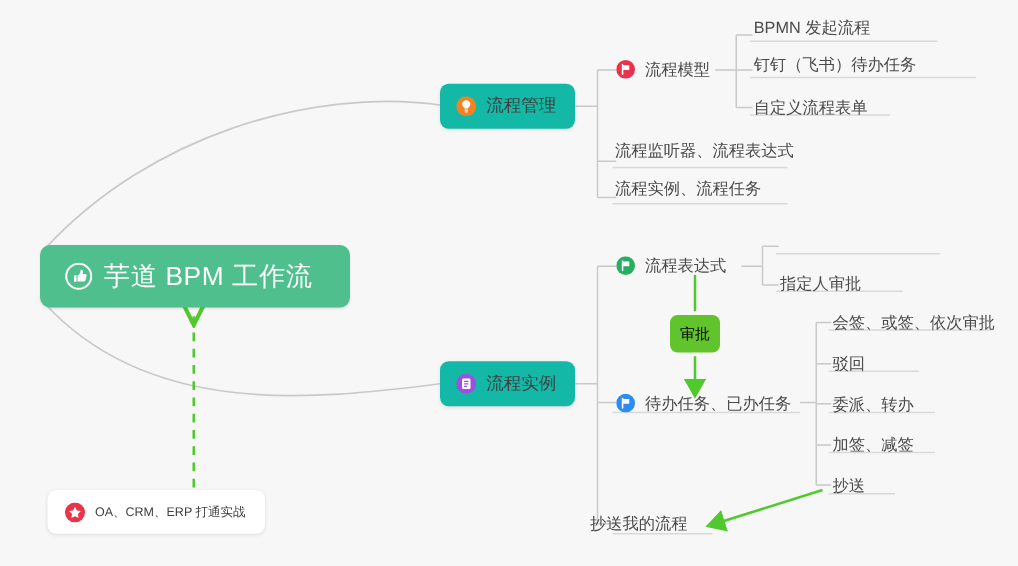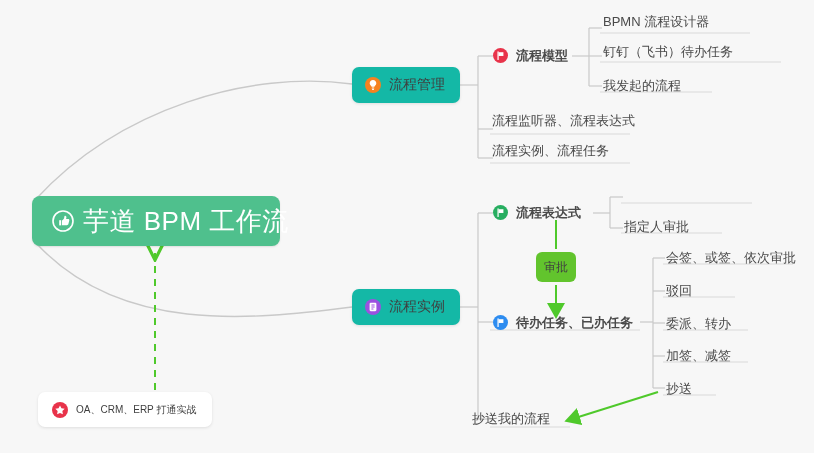--- a/index.html
+++ b/index.html
@@ -28,21 +28,21 @@
     width: 248px; height: 50px;
     background: #4fc08d;
     border-radius: 8px;
     display: flex;
     align-items: center;
     padding-left: 20px;
     box-shadow: 0 1px 2px rgba(0,0,0,0.10);
   }
   .root-label {
     color: #ffffff;
-    font-size: 26px;
+    font-size: 21px;
     letter-spacing: 0.5px;
     margin-left: 9px;
     white-space: nowrap;
   }
 
   
   .l1-node {
     position: absolute;
     background: #14b8a6;
     border-radius: 7px;
@@ -78,35 +78,35 @@
 
   
   .leaf {
     position: absolute;
     font-size: 13px;
     color: #4a4a4a;
     white-space: nowrap;
     line-height: 1;
   }
   .leaf.with-icon { display: flex; align-items: center; }
-  .leaf.with-icon .leaf-text { margin-left: 8px; font-weight: bold; }
+  .leaf.with-icon .leaf-text { margin-left: 8px; }
 
   
   .icon { display: inline-block; flex: 0 0 auto; line-height: 0; }
 
   
   .tag-box {
     position: absolute;
     left: 536px; top: 252px;
     width: 40px; height: 30px;
     background: #62c42d;
     border-radius: 6px;
     display: flex; align-items: center; justify-content: center;
   }
-  .tag-box span { color: #404040; font-size: 12px; }
+  .tag-box span { color: #000000; font-size: 12px; }
 </style>
 </head>
 <body>
 
 <div id="canvas">
 
   <svg id="links" viewBox="0 0 814 453" width="814" height="453">
 
     <path d="M 36 199 C 120 108, 250 70, 352 84" fill="none" stroke="#c9c9c9" stroke-width="1.4"></path>
 
@@ -208,27 +208,27 @@
       <svg width="15" height="15" viewBox="0 0 16 16">
         <circle cx="8" cy="8" r="8" fill="#e8334a"></circle>
         <path d="M5.4 4 v8.2" stroke="#ffffff" stroke-width="1.3" stroke-linecap="round" fill="none"></path>
         <path d="M5.9 4.5 h5.2 v4 H5.9 z" fill="#ffffff"></path>
       </svg>
     </span>
     <span class="leaf-text">流程模型</span>
   </div>
 
   <div class="leaf" style="left:603px; top:15px;">
-    <span>BPMN 流程设计器</span>
+    <span>BPMN 发起流程</span>
   </div>
   <div class="leaf" style="left:603px; top:45px;">
     <span>钉钉（飞书）待办任务</span>
   </div>
   <div class="leaf" style="left:603px; top:79px;">
-    <span>我发起的流程</span>
+    <span>自定义流程表单</span>
   </div>
 
   <div class="leaf" style="left:492px; top:114px;">
     <span>流程监听器、流程表达式</span>
   </div>
   <div class="leaf" style="left:492px; top:144px;">
     <span>流程实例、流程任务</span>
   </div>
 
   <div class="l1-node" id="node-shenpi-zhongxin">

